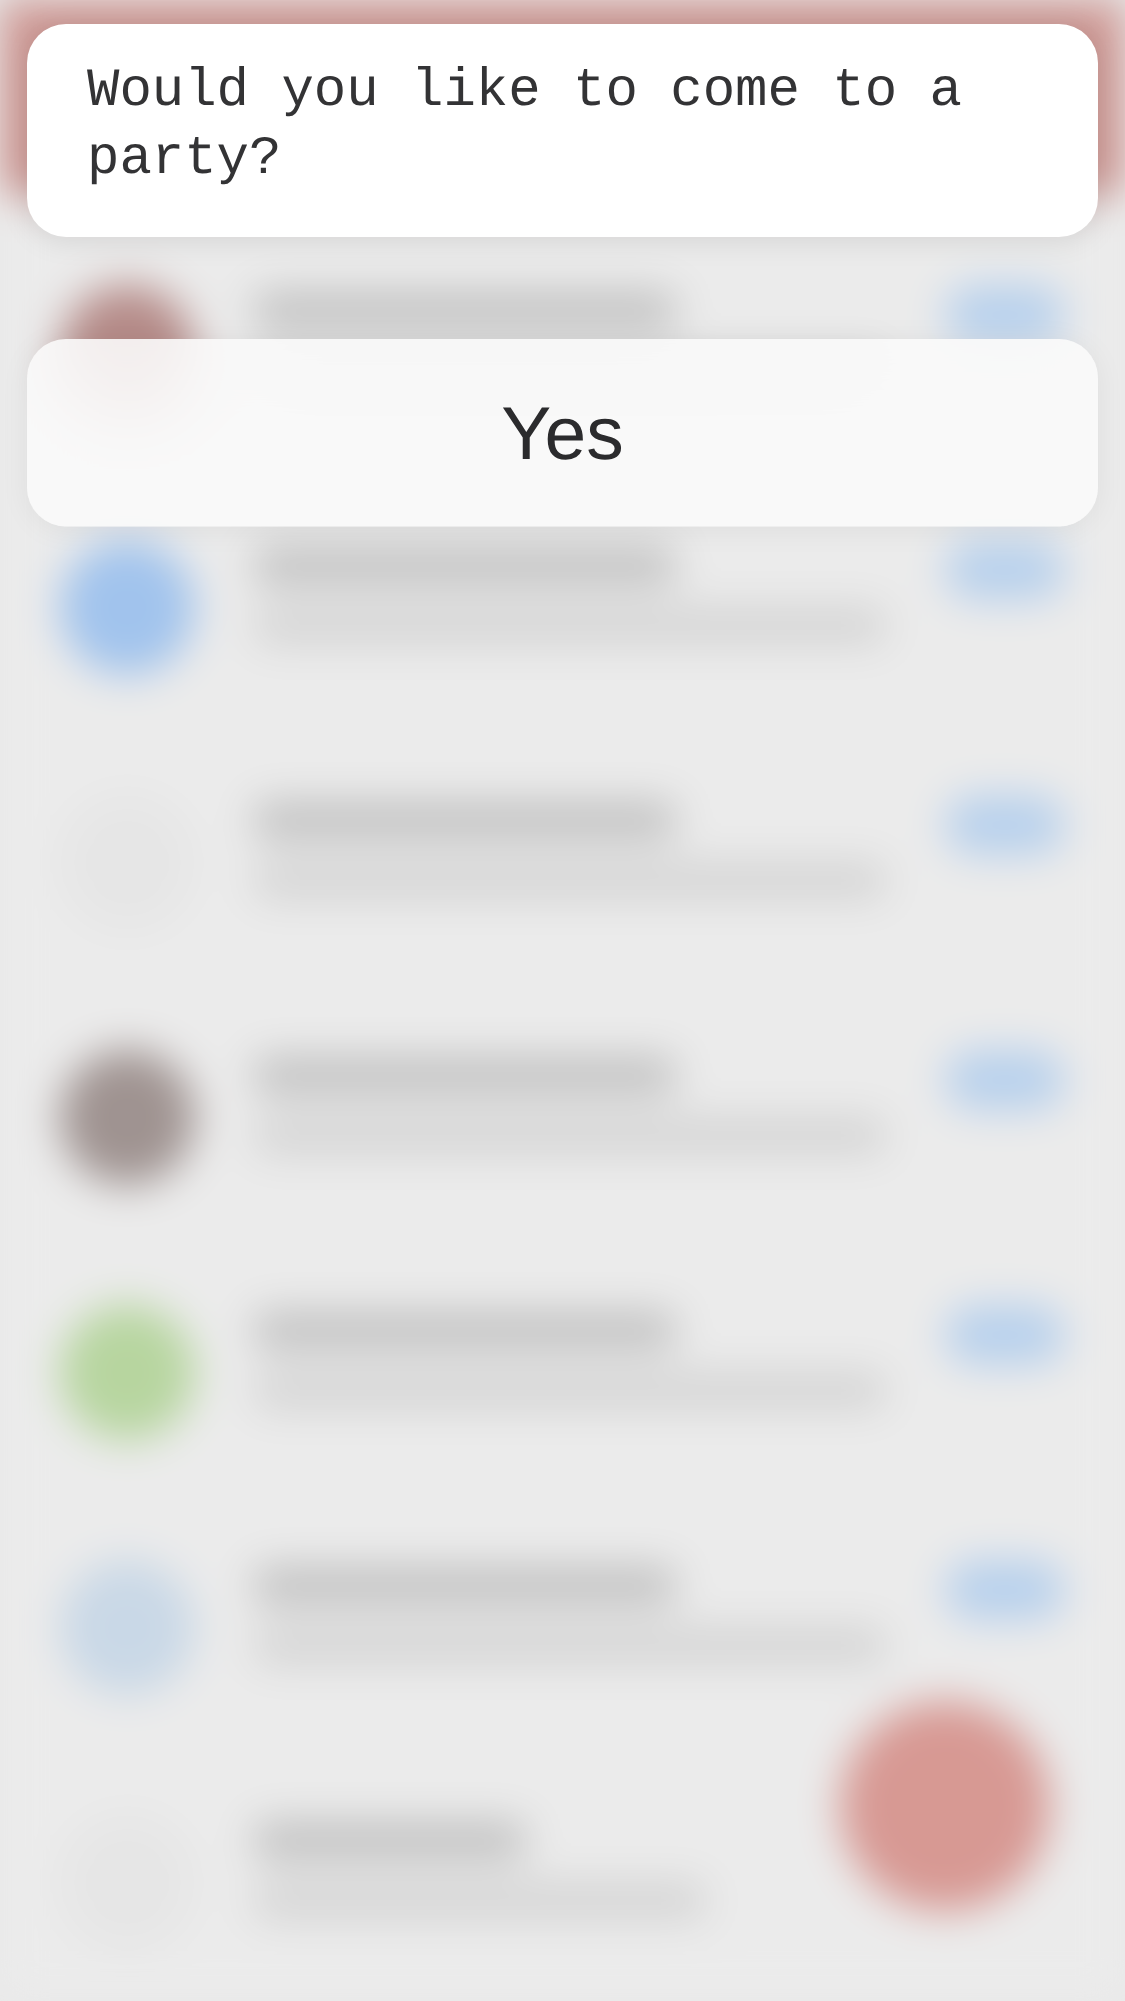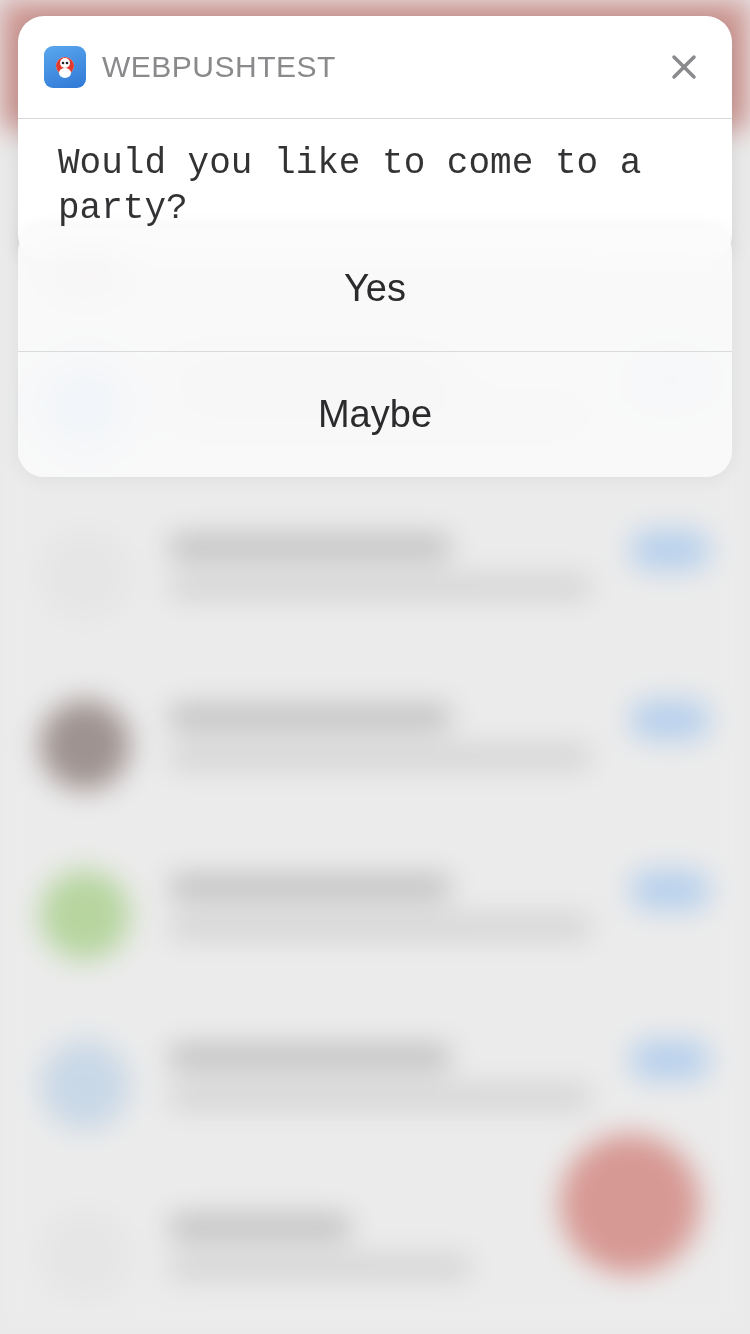--- a/index.html
+++ b/index.html
@@ -126,21 +126,21 @@
     overflow: hidden;
     background: rgba(248,248,248,0.85);
     backdrop-filter: blur(20px);
     box-shadow: 0 2px 20px rgba(0,0,0,0.06);
   }
   .action-btn {
     height: 125px;
     display:flex;
     align-items:center;
     justify-content:center;
-    font-size: 38px;
+    font-size: 50px;
     color:#2b2b2d;
     border-top: 1px solid rgba(0,0,0,0.12);
     cursor:pointer;
     background: rgba(255,255,255,0.25);
   }
   .action-btn:first-child { border-top:none; }
 </style>
 </head>
 <body>
 
@@ -188,40 +188,20 @@
     <div class="line1" style="width:180px;"></div>
       <div class="line2" style="width:300px;"></div>
   </div>
 
   <div class="fab"></div>
 </div>
 
 <div class="dim"></div>
 
 <div class="notif">
-  <div class="notif-header">
-    <div class="app-icon">
-      <svg width="28" height="28" viewBox="0 0 28 28">
-        <circle cx="14" cy="13" r="9" fill="#ffffff"></circle>
-        <circle cx="14" cy="13" r="9" fill="#e03a2f"></circle>
-        <ellipse cx="14" cy="20" rx="6" ry="5" fill="#ffffff"></ellipse>
-        <circle cx="14" cy="10" r="5" fill="#ffffff"></circle>
-        <circle cx="12" cy="10" r="1.3" fill="#222"></circle>
-        <circle cx="16" cy="10" r="1.3" fill="#222"></circle>
-      </svg>
-    </div>
-    <div class="app-name">WEBPUSHTEST</div>
-    <div class="close-btn">
-      <svg width="30" height="30" viewBox="0 0 30 30">
-        <line x1="5" y1="5" x2="25" y2="25" stroke="#8a8a8d" stroke-width="3.5" stroke-linecap="round"></line>
-        <line x1="25" y1="5" x2="5" y2="25" stroke="#8a8a8d" stroke-width="3.5" stroke-linecap="round"></line>
-      </svg>
-    </div>
-  </div>
   <div class="notif-body">
     <div class="notif-text">Would you like to come to a party?</div>
   </div>
 </div>
 
 <div class="actions">
   <div class="action-btn">Yes</div>
-  <div class="action-btn">Maybe</div>
 </div>
 
 </body></html>

